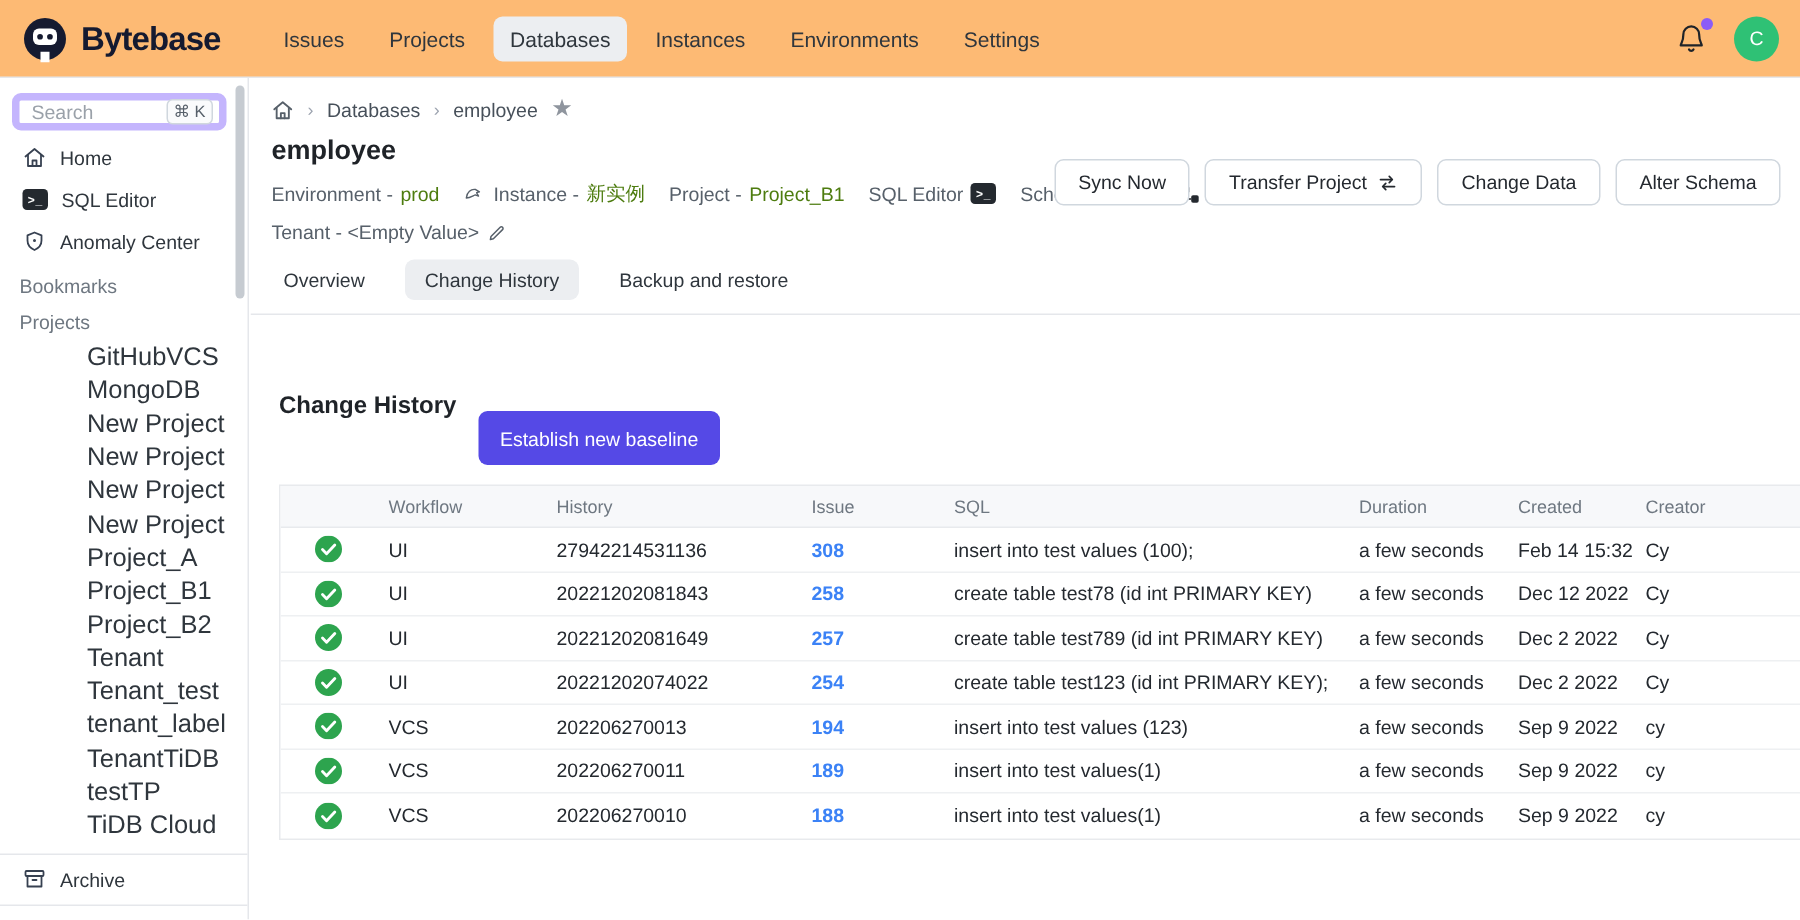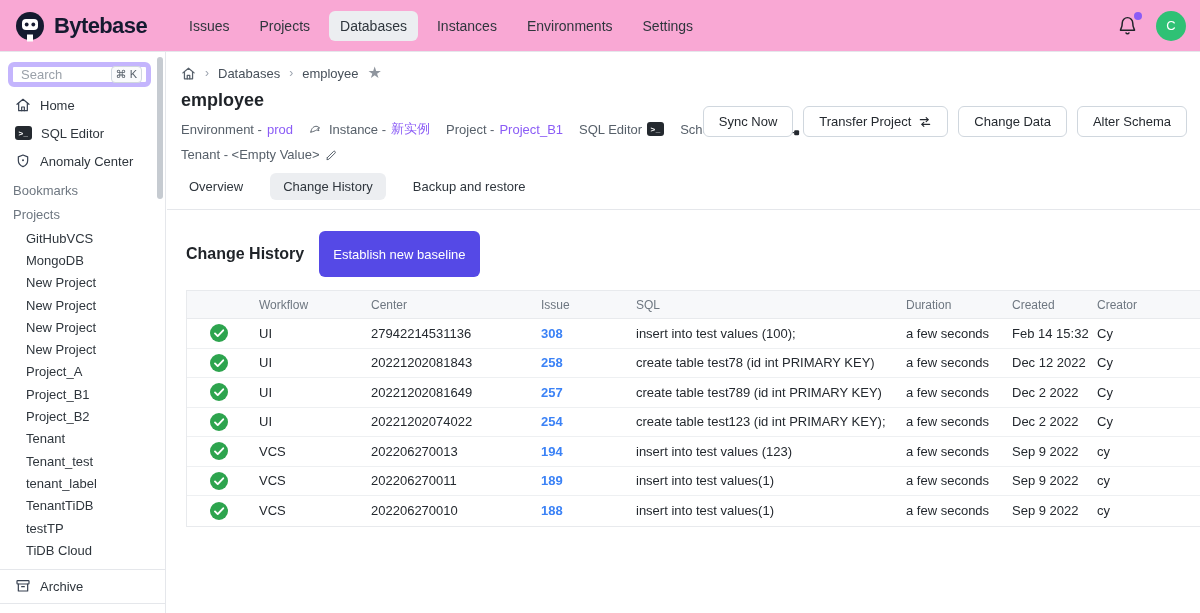--- a/index.html
+++ b/index.html
@@ -4,21 +4,21 @@
 <style>
   * { box-sizing: border-box; margin: 0; padding: 0; }
   html,body { width:1200px; height:613px; }
   body {
     font-family: "Liberation Sans", sans-serif;
     color:#24292f; background:#fff; overflow:hidden; position:relative;
   }
   svg { display:block; }
 
   
-  .topbar { position:absolute; top:0; left:0; right:0; height:52px; background:#f9a8d4;
+  .topbar { position:absolute; top:0; left:0; right:0; height:52px; background:#fdba74;
     border-bottom:1px solid #e5e7eb; display:flex; align-items:center; z-index:10; }
   .brand { display:flex; align-items:center; gap:8px; padding-left:14px; width:166px; cursor:pointer; }
   .brand-name { font-size:22px; font-weight:800; color:#151a30; letter-spacing:-0.6px; }
   .topnav { display:flex; align-items:center; gap:8px; margin-left:12px; }
   .topnav-item { font-size:14px; color:#2f363d; padding:7px 11px; border-radius:6px; cursor:pointer; white-space:nowrap; }
   .topnav-item.active { background:#eceef1; }
   .topbar-right { margin-left:auto; display:flex; align-items:center; gap:18px; padding-right:14px; }
   .bell-wrap { position:relative; cursor:pointer; }
   .bell-dot { position:absolute; top:-3px; right:-4px; width:8px; height:8px; border-radius:50%; background:#8b5cf6; }
   .avatar { width:30px; height:30px; border-radius:50%; background:#2fc175; color:#fff;
@@ -34,52 +34,52 @@
   .search-input::placeholder { color:#9aa1a9; }
   .kbd { font-size:11px; color:#57606a; border:1px solid #d0d7de; border-radius:4px; padding:1px 4px;
     background:#fafbfc; white-space:nowrap; }
   .scroll-thumb { position:absolute; top:5px; right:2px; width:6px; height:142px; border-radius:3px;
     background:#c6cbd1; cursor:pointer; }
   .side-group { margin-top:4px; }
   .side-nav-item { display:flex; align-items:center; gap:9px; height:28px; padding-left:15px;
     font-size:13px; color:#2f363d; cursor:pointer; }
   .side-label { padding-left:13px; font-size:13px; color:#6e7781; height:18px; margin-top:6px;
     display:flex; align-items:center; }
-  .side-project { height:22.3px; display:flex; align-items:center; padding-left:26px; font-size:13px;
-    color:#2f363d; cursor:pointer; white-space:nowrap; }
+  .side-project { height:22.3px; display:flex; align-items:center; padding-left:26px; font-size:17px;
+    color:#2f363d; cursor:pointer; white-space:nowrap;margin-left:32px; }
   .side-divider { border-top:1px solid #e5e7eb; margin:8px 0 2px 0; }
   .plan-row { border-top:1px solid #e5e7eb; margin-top:3px; padding:9px 0 0 11px; font-size:13px;
     color:#1f2328; cursor:pointer; }
   .term-icon { width:17px; height:14px; background:#24292f; color:#fff; border-radius:3px;
     font-size:8px; font-weight:700; display:inline-flex; align-items:center; justify-content:center;
     letter-spacing:0.5px; flex:none; }
 
   
   .main { position:absolute; left:167px; top:52px; right:0; bottom:0; overflow:hidden; background:#fff; }
   .breadcrumb { display:flex; align-items:center; gap:9px; padding:13px 0 0 14px; font-size:13px; color:#47505a; }
   .crumb-sep { color:#9ca3af; font-size:12px; }
   .crumb-link { cursor:pointer; }
   .crumb-star { color:#8f959e; font-size:16px; cursor:pointer; line-height:1; }
   .page-title { padding:9px 0 0 14px; font-size:18px; font-weight:700; color:#1f2328; }
   .meta-row { display:flex; align-items:center; gap:16px; padding:9px 0 0 14px; font-size:13px; color:#57606a; }
   .meta-item { display:flex; align-items:center; gap:5px; white-space:nowrap; }
-  .link { color:#8b5cf6; cursor:pointer; }
+  .link { color:#4d7c0f; cursor:pointer; }
   .actions { position:absolute; top:54px; right:13px; display:flex; gap:10px;align-items:center; }
   .btn { height:31px; padding:0 15px; border:1px solid #d0d7de; border-radius:6px; background:#fff;
     font-size:13px; color:#24292f; display:flex; align-items:center; gap:7px; cursor:pointer;
     font-family:inherit; white-space:nowrap; }
   .tabs { display:flex; gap:14px; padding:11px 0 0 9px; align-items:flex-start; }
   .tab { font-size:13px; color:#2f363d; padding:6px 13px; border-radius:6px; cursor:pointer; }
   .tab.active { background:#eceef1; }
   .tabs-divider { border-top:1px solid #e5e7eb; margin-top:9px; }
 
   .section-head { display:flex; align-items:center; gap:15px; margin:21px 0 0 19px; }
   .section-title { font-size:16px; font-weight:700; color:#1f2328; }
-  .btn-primary { background:#5549e6; color:#fff; border:none; border-radius:6px; height:46px;
-    padding:0 14px; font-size:13px; cursor:pointer; font-family:inherit; }
+  .btn-primary { background:#5549e6; color:#fff; border:none; border-radius:6px; height:36px;
+    padding:0 14px; font-size:13px; cursor:pointer; font-family:inherit;margin-top:43px; }
 
   .history-table { margin:13px 0 0 19px; width:1084px; border:1px solid #e8eaed; border-radius:0;
     overflow:hidden; font-size:13px; background:#fff; }
   .t-row { display:grid; grid-template-columns:72px 112px 170px 95px 270px 106px 85px 89px;
     align-items:center; height:29.5px; border-bottom:1px solid #eef0f2; }
   .t-row:last-child { border-bottom:none; }
   .t-head { background:#f7f8fa; color:#6e7781; font-size:12px; height:28px; border-bottom:1px solid #e8eaed; }
   .t-cell { padding-right:8px; overflow:hidden; white-space:nowrap; text-overflow:ellipsis; }
   .icon-cell { display:flex; justify-content:center; }
   .cell-strong { color:#24292f; font-weight:500; }
@@ -285,21 +285,21 @@
 
   <div class="section-head">
     <span class="section-title">Change History</span>
     <button class="btn-primary">Establish new baseline</button>
   </div>
 
   <div class="history-table">
     <div class="t-row t-head">
       <span class="t-cell"></span>
       <span class="t-cell">Workflow</span>
-      <span class="t-cell">Center</span>
+      <span class="t-cell">History</span>
       <span class="t-cell">Issue</span>
       <span class="t-cell">SQL</span>
       <span class="t-cell">Duration</span>
       <span class="t-cell">Created</span>
       <span class="t-cell">Creator</span>
     </div>
 
     <div class="t-row">
       <span class="t-cell icon-cell">
           <svg width="18" height="18" viewBox="0 0 18 18">

